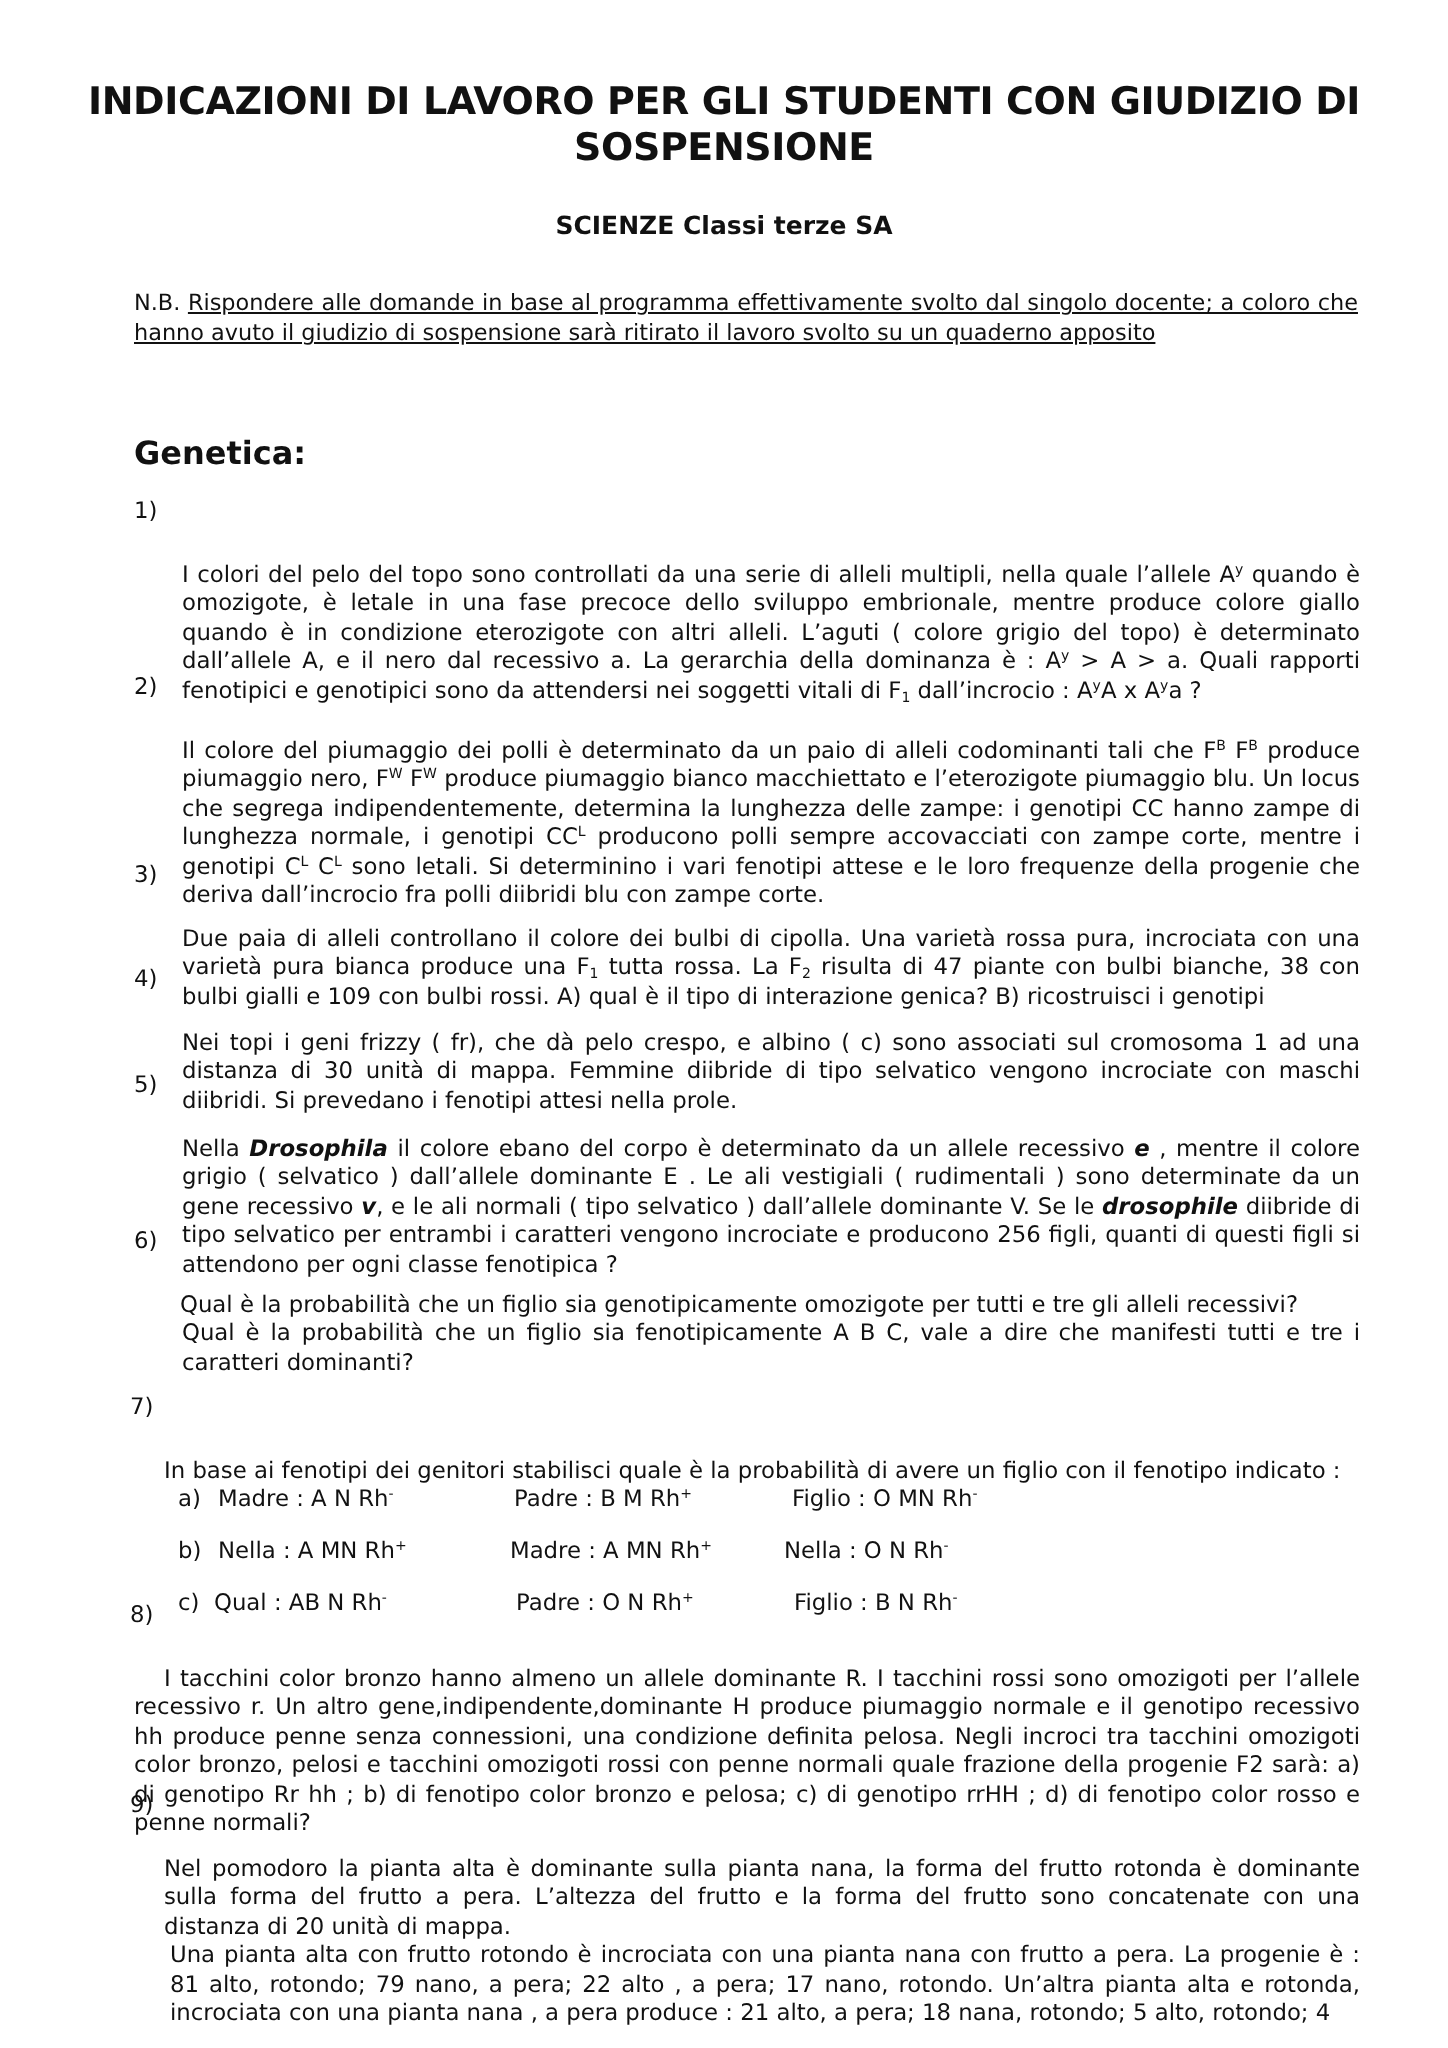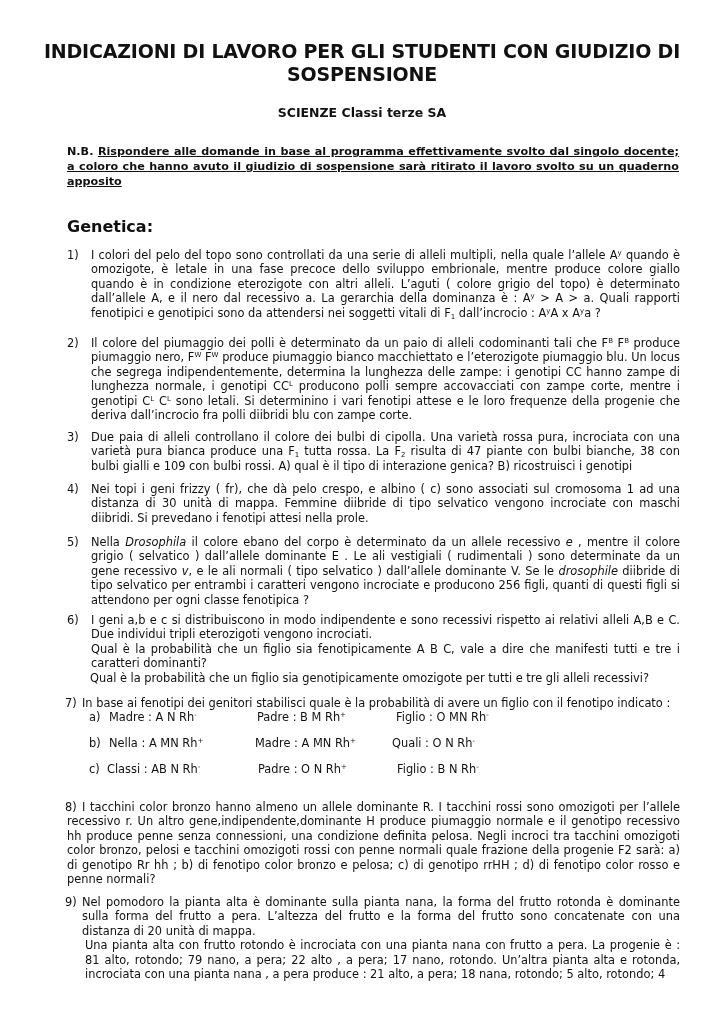--- a/index.html
+++ b/index.html
@@ -12,40 +12,40 @@
     position: absolute; left: 40px; top: 40px; width: 644px;
     text-align: center; font-weight: bold; font-size: 19px; line-height: 23px;
     letter-spacing: -0.2px;
   }
   .subtitle {
     position: absolute; left: 0; width: 724px; text-align: center;
     font-weight: bold; font-size: 12.5px; line-height: 17px;
   }
   .nb {
     position: absolute; left: 67px; top: 144px; width: 612px;
-    font-size: 11.2px; line-height: 15px; font-weight: bold; text-align: justify;
+    font-size: 11.2px; line-height: 15px; font-weight: normal; text-align: justify;
   }
   .nb .u { text-decoration: underline; }
   .section-title {
     position: absolute; left: 67px; top: 217px; font-weight: bold; font-size: 16px;
   }
   .q {
     position: absolute; left: 67px; width: 613px;
     font-size: 11.4px; line-height: 14.4px; text-align: justify;
   }
   .q .num { position: absolute; left: 0; top: 0; }
-  .q .body { margin-left: 24px; }
+  .q .body { margin-left: 24px; margin-top: 32px; }
   .q.tight .body { margin-left: 15px; }
   .q.tight .num { left: -2px; }
   .q .para { display: block; }
   .row7 { position: relative; height: 14px; margin-top: 0; font-size: 11.4px; }
   .row7 span { position: absolute; top: 0; white-space: nowrap; }
   sup { font-size: 7px; vertical-align: 4px; line-height: 0; }
   sub { font-size: 7px; vertical-align: -2px; line-height: 0; }
-  i { font-style: italic; }
+  i { font-style: italic; font-weight: bold; }
 </style>
 </head>
 <body>
 
 <div class="page">
 
   <div class="title">
     <div>INDICAZIONI DI LAVORO PER GLI STUDENTI CON GIUDIZIO DI</div>
     <div>SOSPENSIONE</div>
   </div>
@@ -80,44 +80,43 @@
   </div>
 
   <div class="q" style="top:535px">
     <span class="num">5)</span>
     <div class="body"><span>Nella </span><i>Drosophila</i><span>  il colore ebano del corpo è determinato da un allele recessivo </span><i>e</i><span> , mentre il colore  grigio ( selvatico ) dall’allele dominante E . Le ali vestigiali ( rudimentali ) sono determinate da un gene recessivo </span><i>v</i><span>, e le ali normali ( tipo selvatico ) dall’allele dominante V.  Se le  </span><i>drosophile</i><span>  diibride di tipo selvatico per entrambi i caratteri vengono incrociate e producono 256 figli, quanti di questi figli si attendono per ogni classe fenotipica ?</span></div>
   </div>
 
   <div class="q" style="top:613px">
     <span class="num">6)</span>
     <div class="body">
-      <span class="para">I geni a,b e c si distribuiscono in modo indipendente e sono recessivi rispetto ai relativi alleli A,B e C. Due individui tripli  eterozigoti vengono incrociati.</span>
+      <span class="para" style="margin-left:-1px">Qual è  la probabilità che un figlio sia genotipicamente omozigote per tutti e tre gli alleli recessivi?</span>
       <span class="para">Qual è la probabilità che un figlio sia fenotipicamente A B C, vale a dire che manifesti tutti e tre i caratteri dominanti?</span>
-      <span class="para" style="margin-left:-1px">Qual è  la probabilità che un figlio sia genotipicamente omozigote per tutti e tre gli alleli recessivi?</span>
     </div>
   </div>
 
   <div class="q tight" style="top:696px">
     <span class="num">7)</span>
     <div class="body">In base ai fenotipi dei genitori stabilisci quale è la probabilità di avere un figlio con il fenotipo indicato :</div>
     <div class="row7" style="margin-left:22px">
       <span style="left:0">a)</span>
       <span style="left:20px"><span style="position:static">Madre :   A  N  Rh</span><sup>-</sup></span>
       <span style="left:168px"><span style="position:static">Padre :  B  M  Rh</span><sup>+</sup></span>
       <span style="left:307px"><span style="position:static">Figlio :  O   MN  Rh</span><sup>-</sup></span>
     </div>
     <div class="row7" style="margin-left:22px;margin-top:12px">
       <span style="left:0">b)</span>
       <span style="left:20px"><span style="position:static">Nella :   A  MN  Rh</span><sup>+</sup></span>
       <span style="left:166px"><span style="position:static">Madre :  A  MN  Rh</span><sup>+</sup></span>
-      <span style="left:303px"><span style="position:static">Quali :   O   N   Rh</span><sup>-</sup></span>
+      <span style="left:303px"><span style="position:static">Nella :   O   N   Rh</span><sup>-</sup></span>
     </div>
     <div class="row7" style="margin-left:22px;margin-top:12px">
       <span style="left:0">c)</span>
-      <span style="left:18px"><span style="position:static">Classi :   AB  N  Rh</span><sup>-</sup></span>
+      <span style="left:18px"><span style="position:static">Qual :   AB  N  Rh</span><sup>-</sup></span>
       <span style="left:169px"><span style="position:static">Padre :  O  N  Rh</span><sup>+</sup></span>
       <span style="left:308px"><span style="position:static">Figlio :   B   N   Rh</span><sup>-</sup></span>
     </div>
   </div>
 
   <div class="q tight" style="top:800px">
     <span class="num">8)</span>
     <div class="body" style="margin-left:0;text-indent:0">
       <span style="display:inline-block;width:15px"></span><span>I tacchini color bronzo hanno almeno un allele dominante R. I tacchini rossi sono omozigoti per l’allele recessivo r. Un altro gene,indipendente,dominante H produce piumaggio normale e il genotipo recessivo hh produce penne senza connessioni, una condizione definita pelosa. Negli incroci tra tacchini omozigoti color bronzo, pelosi  e tacchini omozigoti rossi con penne normali quale frazione della progenie F2 sarà: a) di genotipo Rr hh ;  b) di fenotipo color bronzo e pelosa; c) di genotipo rrHH ; d) di fenotipo color rosso e penne normali?</span>
     </div>

